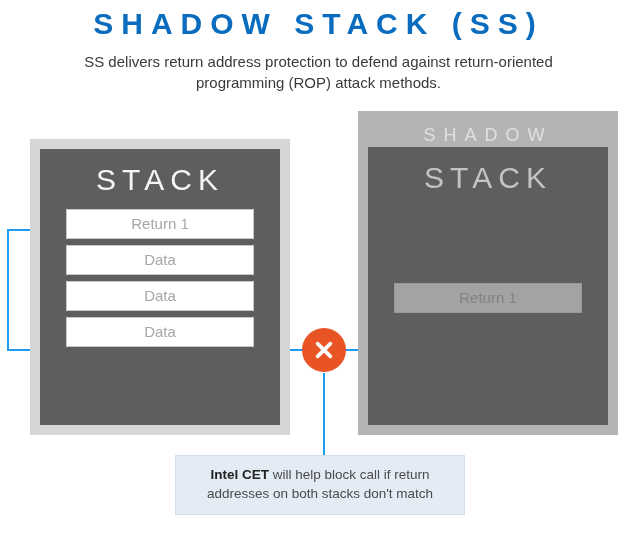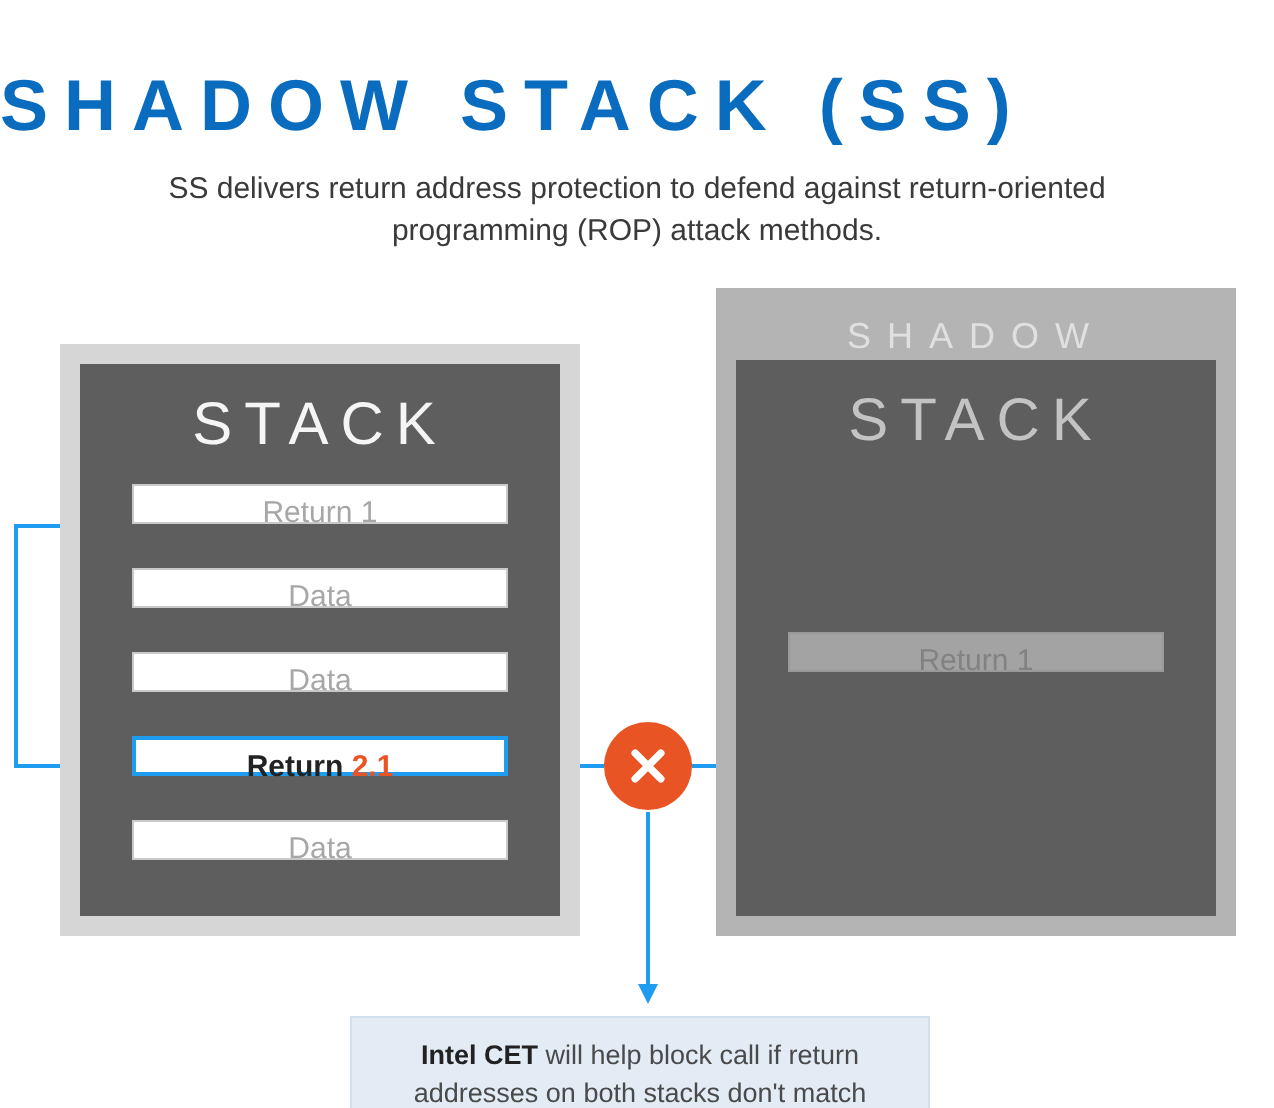--- a/index.html
+++ b/index.html
@@ -5,25 +5,26 @@
   * { box-sizing: border-box; margin: 0; padding: 0; }
   body {
     width: 637px;
     height: 554px;
     background: #ffffff;
     font-family: Arial, Helvetica, sans-serif;
     position: relative;
     overflow: hidden;
   }
   .title {
-    font-size: 36px;
+    text-align: center;
+    font-size: 30px;
     font-weight: 700;
     letter-spacing: 8px;
     color: #0a6cbf;
-    padding-top: 32px;
+    padding-top: 7px;
   }
   .subtitle {
     text-align: center;
     font-size: 15px;
     color: #3a3a3a;
     margin-top: 10px;
     line-height: 1.4;
     padding: 0 50px;
   }
 
@@ -52,23 +53,23 @@
   .left-inner .stack-label {
     text-align: center;
     color: #f5f5f5;
     font-size: 30px;
     letter-spacing: 6px;
     font-weight: 400;
     margin-bottom: 12px;
   }
   .row {
     width: 188px;
-    height: 20px;
+    height: 30px;
     background: #fff;
-    margin: 0 auto 22px auto;
+    margin: 0 auto 6px auto;
     border: 1px solid #c9c9c9;
     text-align: center;
     line-height: 28px;
     font-size: 15px;
     color: #a7a7a7;
   }
   .row.highlight {
     border: 2px solid #1d9cf0;
     color: #222;
     font-weight: 700;
@@ -136,21 +137,21 @@
     height: 420px;
     pointer-events: none;
   }
   .stroke-blue { stroke: #1d9cf0; stroke-width: 2; fill: none; }
   .arrowhead { fill: #1d9cf0; }
 
   
   .callout {
     position: absolute;
     left: 175px;
-    top: 372px;
+    top: 352px;
     width: 290px;
     background: #e3ecf5;
     border: 1px solid #d2dfec;
     padding: 10px 14px;
     font-size: 13.5px;
     color: #4a4a4a;
     text-align: center;
     line-height: 1.4;
   }
   .callout b { color: #222; }
@@ -176,23 +177,20 @@
     <path class="stroke-blue" d="M 324 270 L 324 358"></path>
     <polygon class="arrowhead" points="319,356 324,366 329,356"></polygon>
   </svg>
 
   <div class="left-outer">
     <div class="left-inner">
       <div class="stack-label">STACK</div>
       <div class="row">Return 1</div>
       <div class="row">Data</div>
       <div class="row">Data</div>
-      <div class="row highlight">
-        <span>Return </span><span class="red">2.1</span>
-      </div>
       <div class="row">Data</div>
     </div>
   </div>
 
   <div class="right-outer">
     <div class="shadow-label">SHADOW</div>
     <div class="right-inner">
       <div class="stack-label">STACK</div>
       <div class="shadow-spacer"></div>
       <div class="row grey">Return 1</div>

